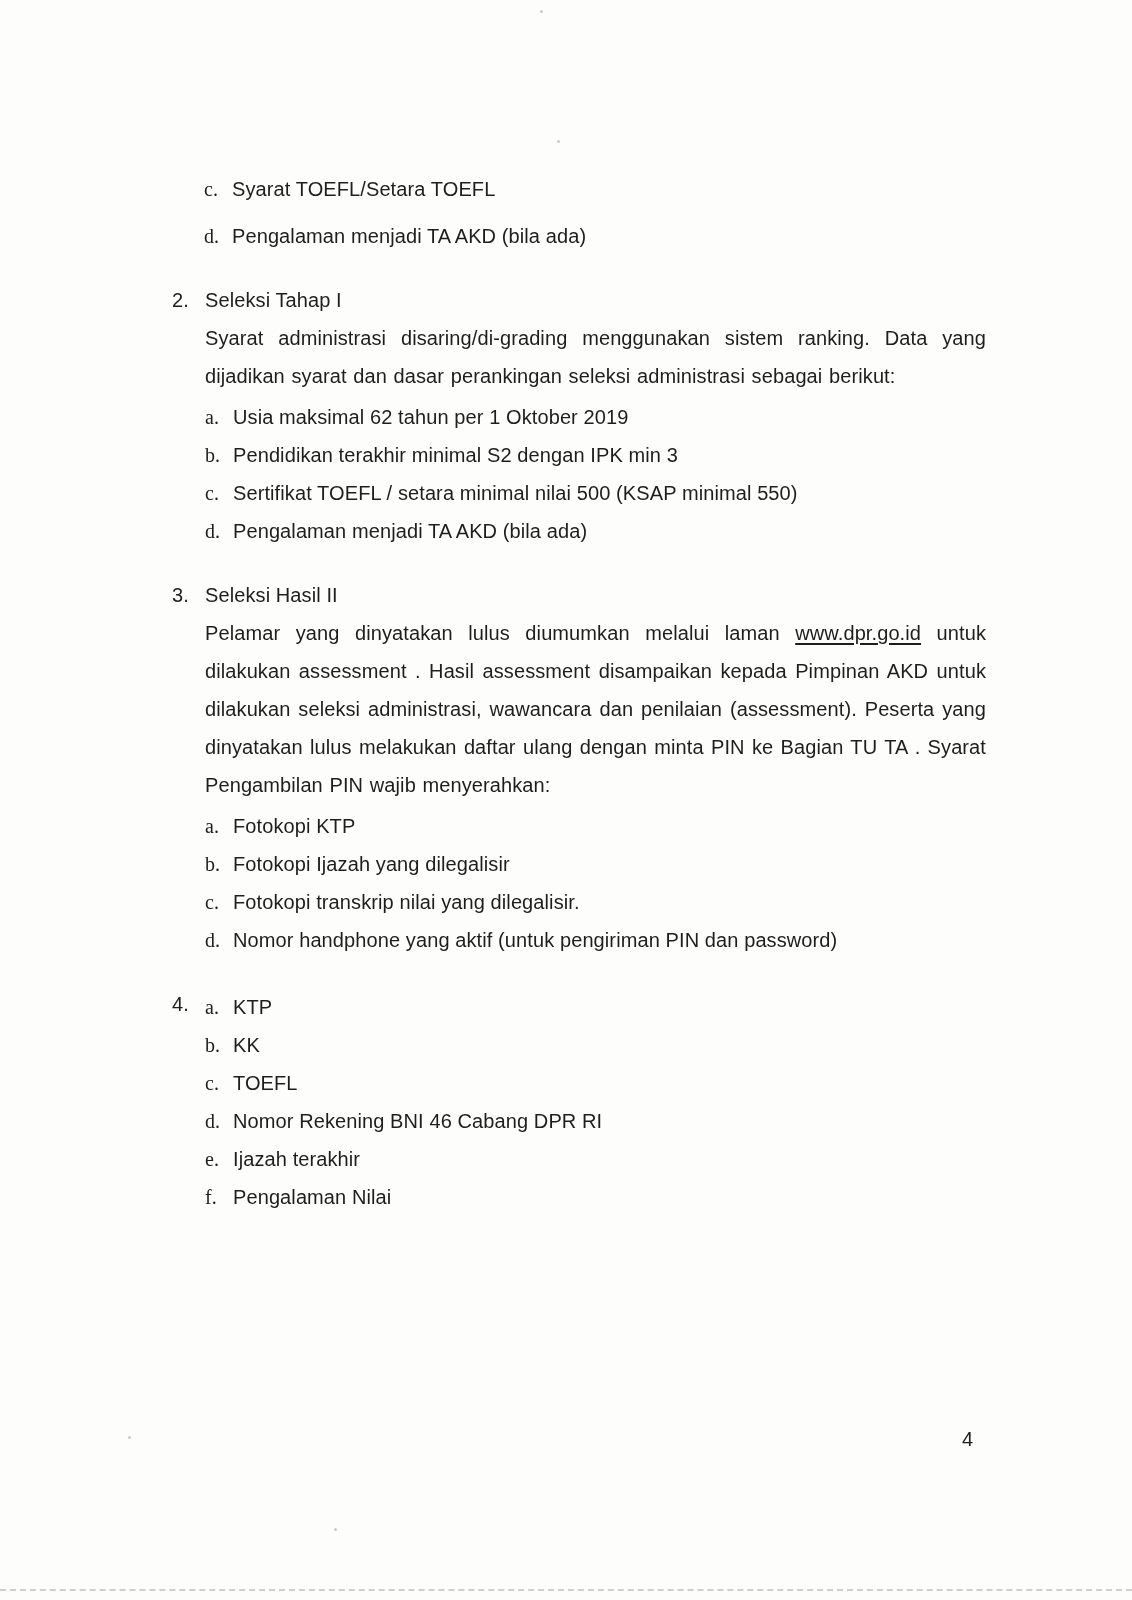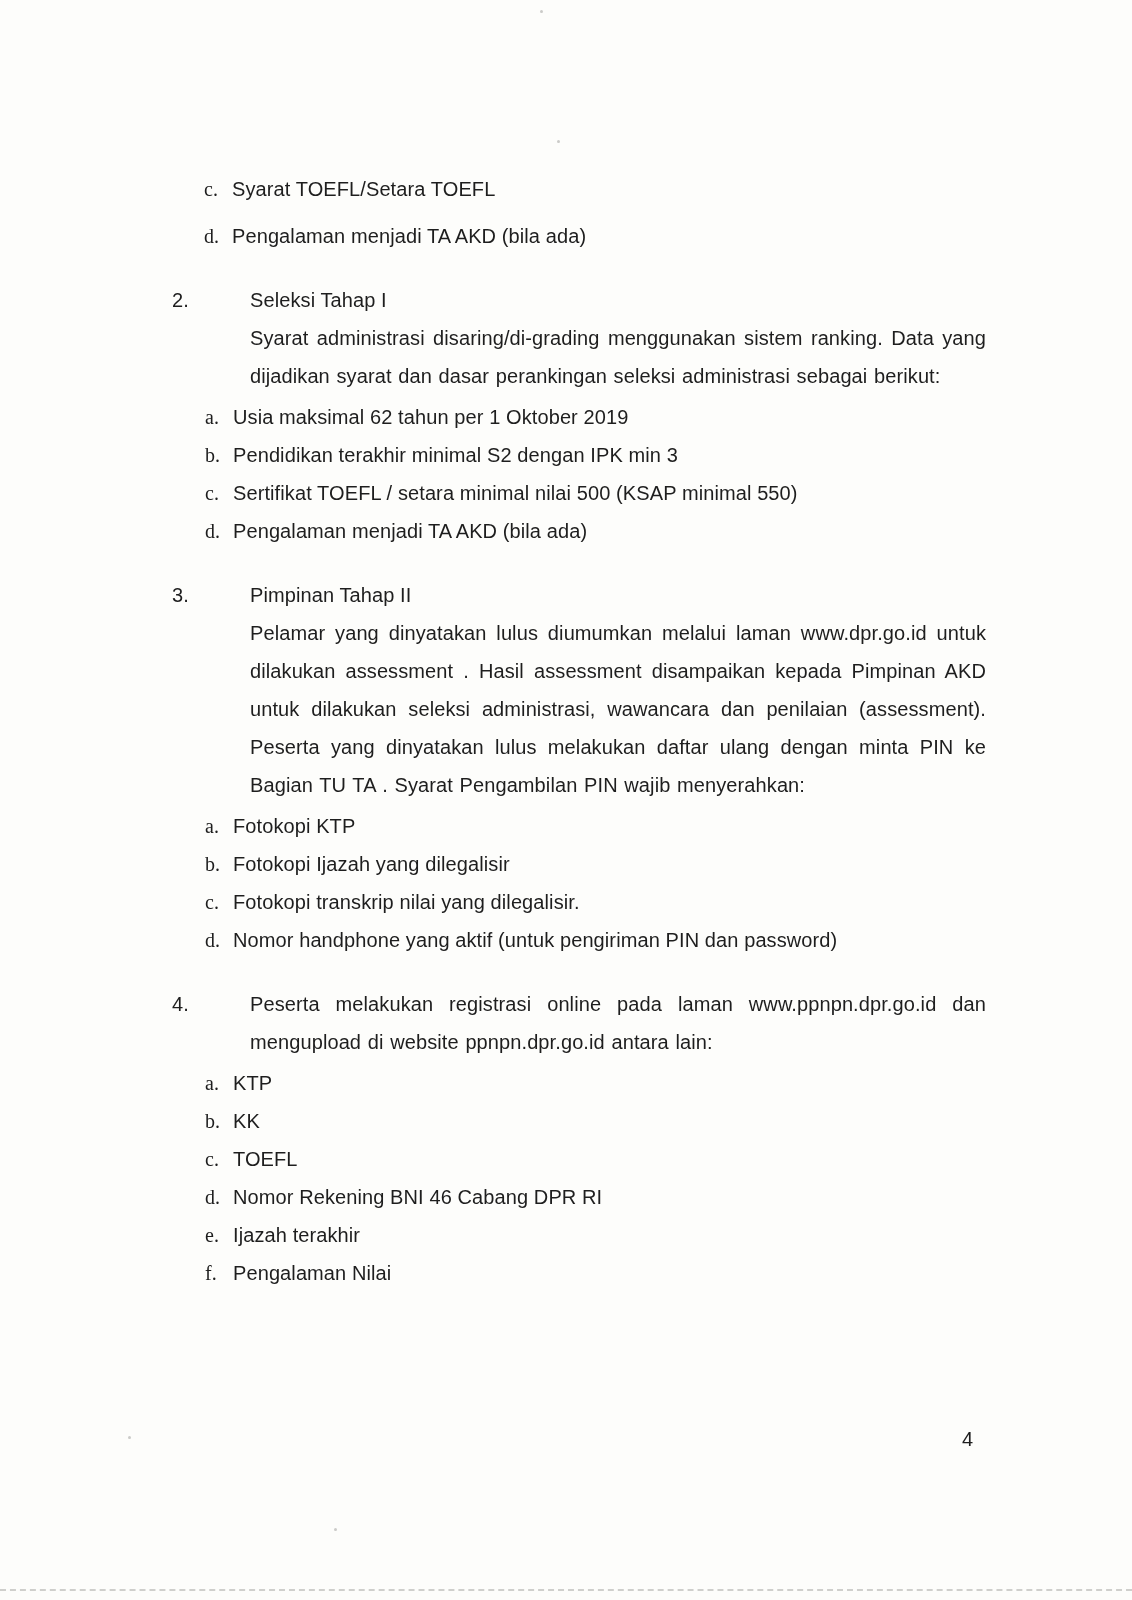--- a/index.html
+++ b/index.html
@@ -18,31 +18,31 @@
     left:172px;top:170px;
     width:814px;
     line-height:38px;
     letter-spacing:0.1px;
   }
   .intro-list{margin-left:32px;margin-bottom:25px;}
   .intro-item{margin-bottom:9px;}
   .section{display:flex;margin-top:26px;}
   .sec-num{flex:0 0 33px;width:33px;}
   .sec-body{flex:1;min-width:0;}
-  .para{text-align:left;margin-left:45px;}
+  .para{text-align:left;}
   .para.just{text-align:justify;word-spacing:1px;}
   .sub-list{margin-top:3px;}
   .sub-item{display:flex;}
   .sub-item .lab{
     flex:0 0 28px;width:28px;
     font-family:"Liberation Serif","DejaVu Serif",serif;
   }
   .sub-item .txt{flex:1;min-width:0;}
   .it{}
-  .ul{text-underline-offset:3px;}
+  .ul{text-decoration:underline;text-underline-offset:3px;}
   .page-number{
     position:absolute;
     left:962px;top:1428px;
     font-size:20px;
   }
   .scan-line{
     position:absolute;
     left:0;top:1589px;width:1132px;
     border-top:2px dashed #b8b8b4;
     opacity:.65;
@@ -85,21 +85,21 @@
             <div class="sub-item">
               <span class="lab">d.</span>
               <span class="txt"><span>Pengalaman menjadi TA AKD (bila ada)</span></span>
             </div>
           </div>
         </div>
       </div>
       <div class="section">
         <div class="sec-num">3.</div>
         <div class="sec-body">
-          <div class="para"><span>Pimpinan Tahap II</span></div>
+          <div class="para"><span>Seleksi Hasil II</span></div>
           <div class="para just"><span>Pelamar yang dinyatakan lulus diumumkan melalui laman </span><span class="ul">www.dpr.go.id</span><span> untuk dilakukan assessment . Hasil </span><span class="it ">assessment</span><span> disampaikan kepada Pimpinan AKD untuk dilakukan seleksi administrasi, wawancara dan penilaian (</span><span class="it ">assessment</span><span>). Peserta yang dinyatakan lulus melakukan daftar ulang dengan minta PIN ke Bagian TU TA . Syarat Pengambilan PIN wajib menyerahkan:</span></div>
           <div class="sub-list">
             <div class="sub-item">
               <span class="lab">a.</span>
               <span class="txt"><span>Fotokopi KTP</span></span>
             </div>
             <div class="sub-item">
               <span class="lab">b.</span>
               <span class="txt"><span>Fotokopi Ijazah yang dilegalisir</span></span>
             </div>
@@ -110,21 +110,20 @@
             <div class="sub-item">
               <span class="lab">d.</span>
               <span class="txt"><span>Nomor handphone yang aktif (untuk pengiriman PIN dan </span><span class="it ">password</span><span>)</span></span>
             </div>
           </div>
         </div>
       </div>
       <div class="section">
         <div class="sec-num">4.</div>
         <div class="sec-body">
-          <div class="para just"><span>Peserta melakukan registrasi online pada laman www.ppnpn.dpr.go.id dan meng</span><span class="it ">upload</span><span> di </span><span class="it ">website</span><span> ppnpn.dpr.go.id antara lain:</span></div>
           <div class="sub-list">
             <div class="sub-item">
               <span class="lab">a.</span>
               <span class="txt"><span>KTP</span></span>
             </div>
             <div class="sub-item">
               <span class="lab">b.</span>
               <span class="txt"><span>KK</span></span>
             </div>
             <div class="sub-item">

